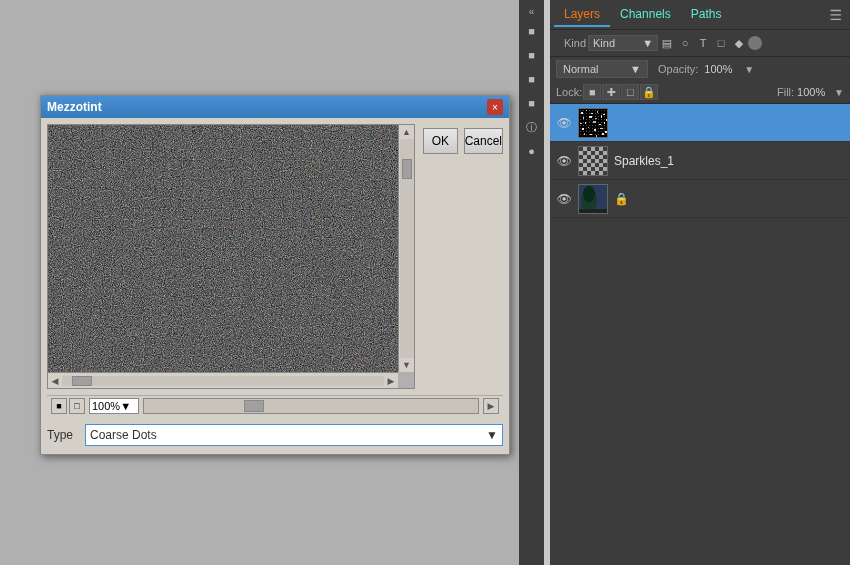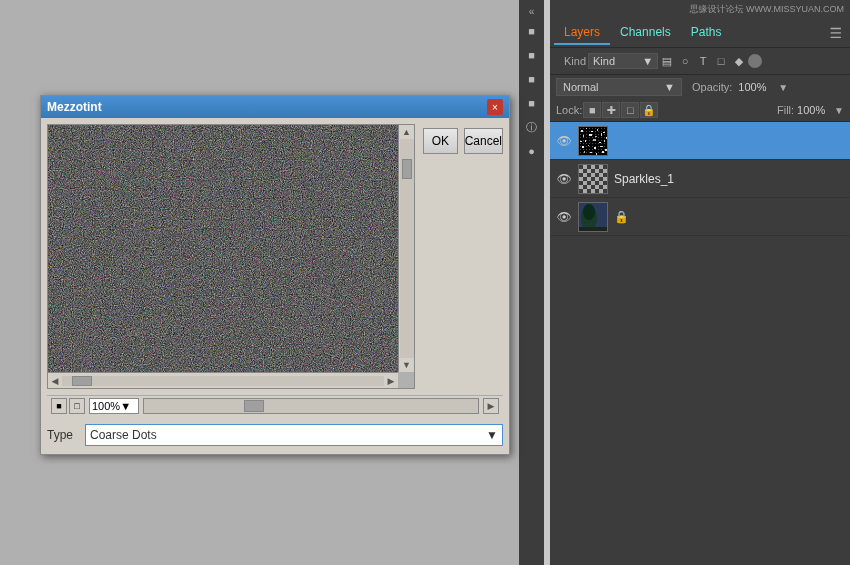--- a/index.html
+++ b/index.html
@@ -135,21 +135,21 @@
       padding: 3px 6px;
       gap: 4px;
     }
 
     .blend-dropdown {
       background: #4a4a4a;
       border: 1px solid #555;
       color: #ccc;
       font-size: 11px;
       padding: 2px 6px;
-      width: 126px;
+      width: 92px;
       cursor: pointer;
       display: flex;
       align-items: center;
       justify-content: space-between;
     }
 
     .opacity-label {
       color: #aaa;
       font-size: 11px;
       margin-left: 6px;
@@ -584,23 +584,20 @@
   <div class="strip-icon">■</div>
   <div class="strip-icon">■</div>
   <div class="strip-icon">■</div>
   <div class="strip-icon">■</div>
   <div class="strip-icon">ⓘ</div>
   <div class="strip-icon">●</div>
 </div>
 
 <div class="ps-panel">
 
-  <div class="panel-topbar">
-    <span>思缘设计论坛 WWW.MISSYUAN.COM</span>
-  </div>
 
   <div class="panel-tabs">
     <div class="panel-tab active">Layers</div>
     <div class="panel-tab">Channels</div>
     <div class="panel-tab">Paths</div>
     <div class="panel-menu-icon">☰</div>
   </div>
 
   <div class="panel-toolbar">
     <span class="kind-label">Kind</span>

